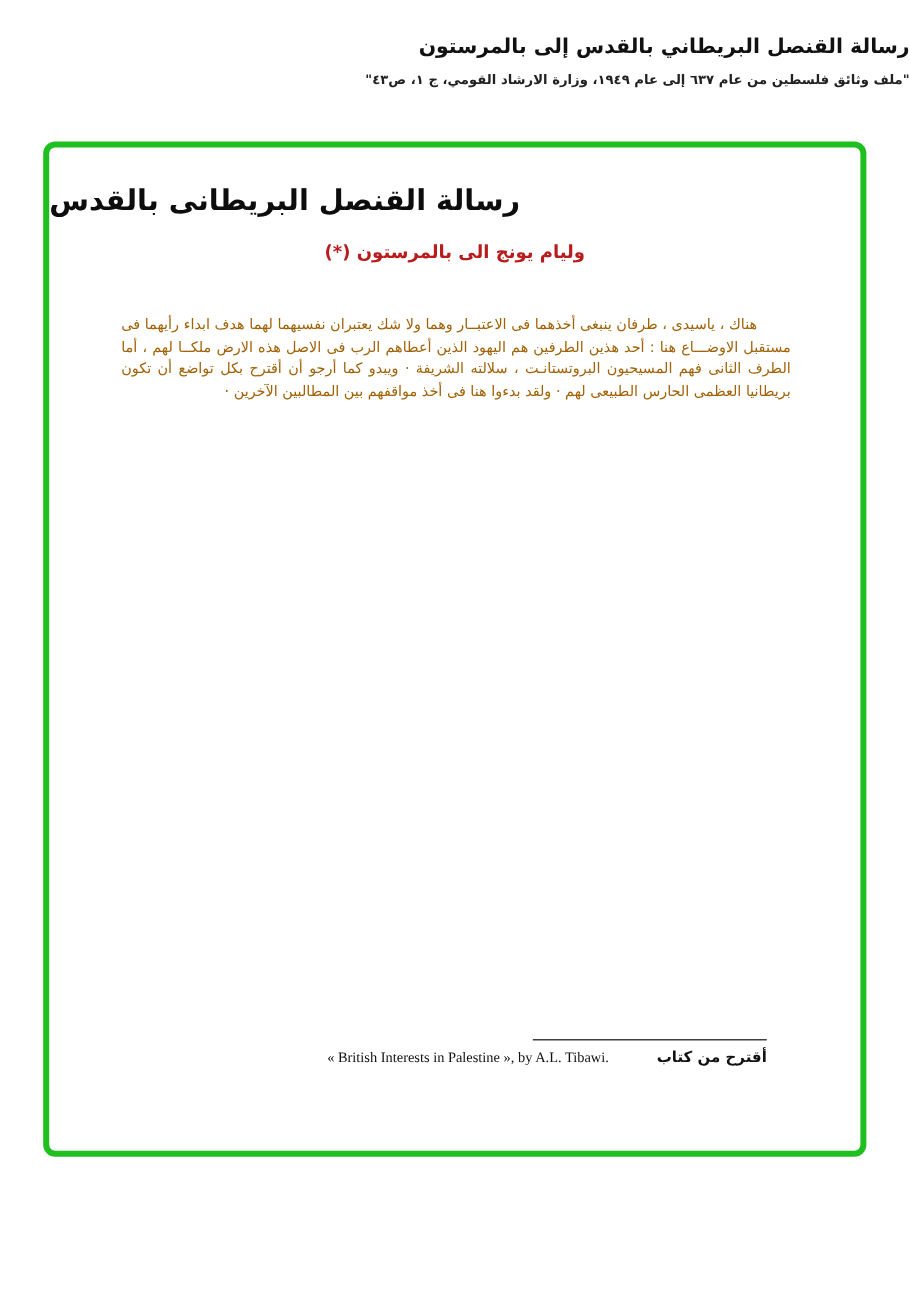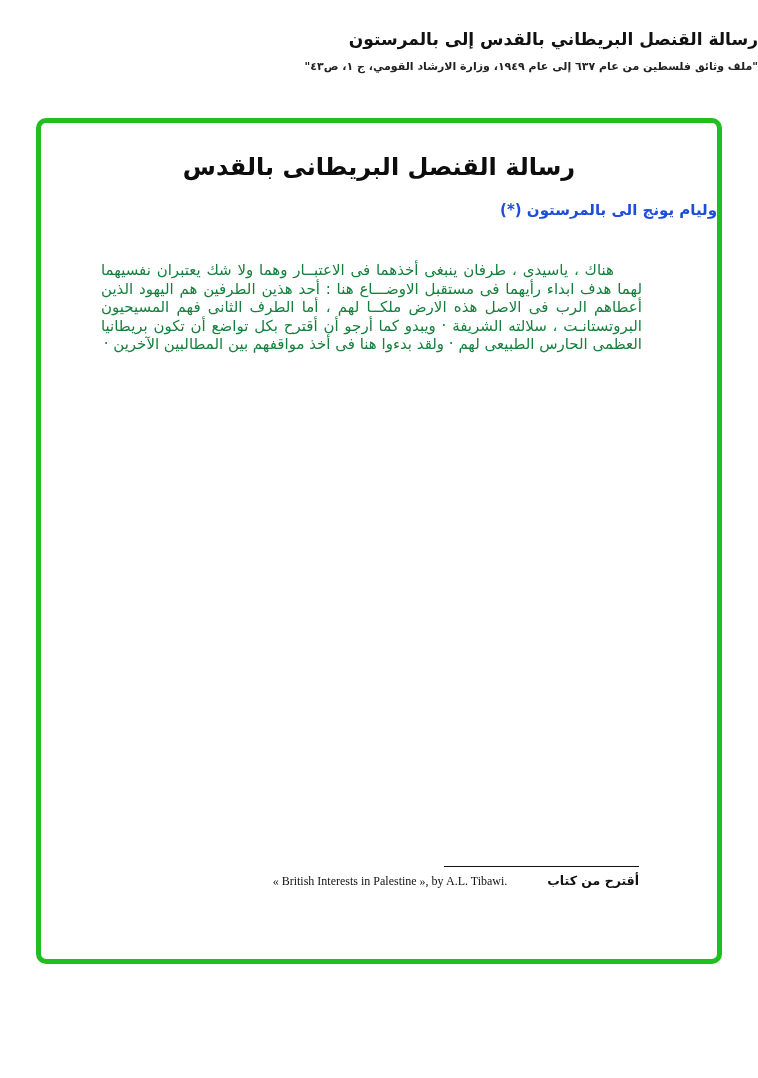--- a/index.html
+++ b/index.html
@@ -58,57 +58,57 @@
     width: 100%;
     height: 100%;
     direction: rtl;
   }
 
   .doc-title {
     position: absolute;
     top: 30px;
     left: 0;
     width: 100%;
-    text-align: center;
+    text-align: left;
     font-size: 24px;
     font-weight: bold;
     color: #0d0d0d;
     letter-spacing: 1px;
   }
   .doc-subtitle {
     position: absolute;
     top: 78px;
     left: 0;
     width: 100%;
-    text-align: right;
+    text-align: center;
     font-size: 15px;
     font-weight: bold;
-    color: #1d4ed8;
+    color: #b91c1c;
   }
   .doc-date {
     position: absolute;
     top: 105px;
     left: 0;
     width: 100%;
     text-align: center;
     font-size: 15px;
     font-weight: bold;
     color: #0d0d0d;
   }
 
   .doc-body {
     position: absolute;
     top: 138px;
-    right: 75px;
+    right: 58px;
     left: 60px;
     direction: rtl;
     text-align: justify;
-    font-size: 15px;
+    font-size: 12px;
     line-height: 18.5px;
-    color: #15803d;
+    color: #a16207;
     text-indent: 28px;
   }
 
   
   .footnote-rule {
     position: absolute;
     bottom: 92px;
     right: 78px;
     width: 195px;
     height: 0;

